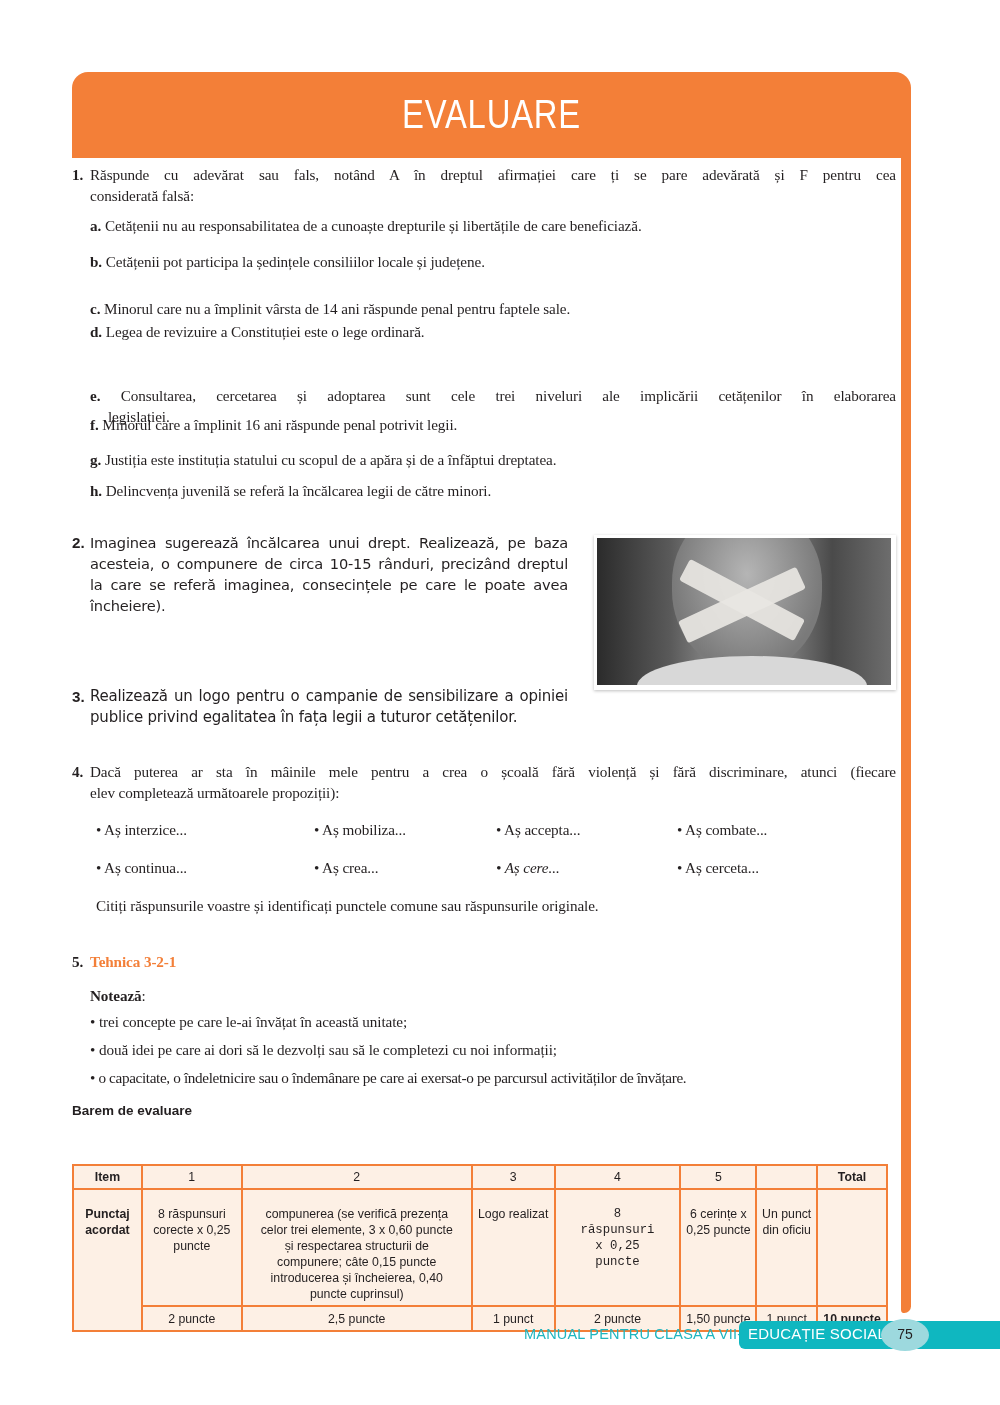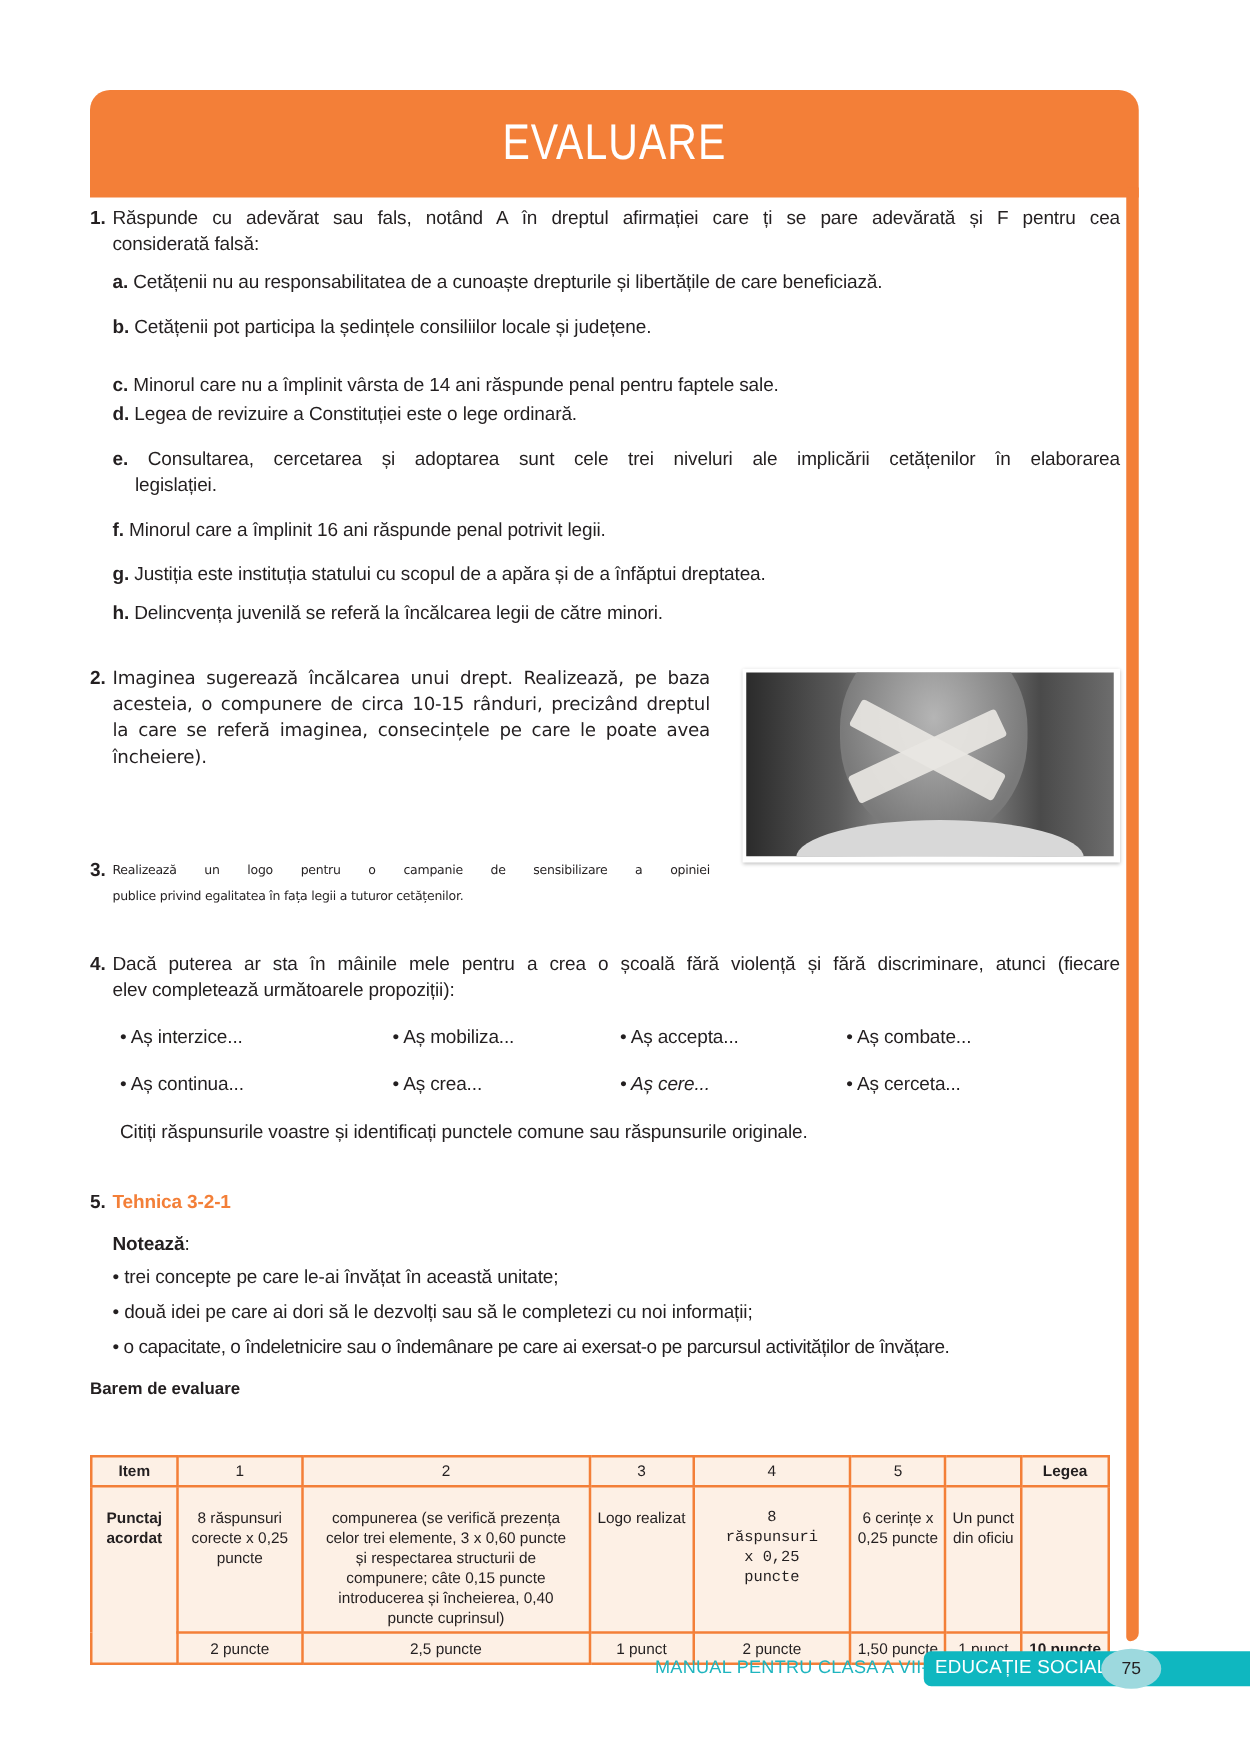--- a/index.html
+++ b/index.html
@@ -14,21 +14,21 @@
     position: absolute; left: 72px; top: 92px; width: 839px; text-align: center;
     color: #ffffff; font-family: "Liberation Sans", sans-serif; font-size: 40px;
     font-weight: normal; letter-spacing: 1px; transform: scaleX(0.82);
   }
   .side-bar {
     position: absolute; left: 901px; top: 150px; width: 10px; height: 1163px;
     background: #f37f38; border-radius: 0 0 8px 4px;
   }
 
   .content { position: absolute; left: 72px; top: 0; width: 826px; }
-  .txt { font-size: 15.2px; line-height: 21px; letter-spacing: -0.1px; }
+  .txt { font-size: 15.2px; line-height: 21px; letter-spacing: -0.1px; font-family: Liberation Serif, serif; }
 
   .q { position: absolute; left: 0; }
   .q-num { position: absolute; left: 0; font-weight: bold; font-size: 15.2px; }
   .q-body { position: absolute; left: 18px; text-align: justify; }
 
   .sub { position: absolute; left: 18px; width: 806px; }
   .sub-letter { font-weight: bold; }
 
   .photo {
     position: absolute; left: 594px; top: 535px; width: 302px; height: 155px;
@@ -124,21 +124,21 @@
   </div>
   <div class="sub txt" style="top:286px;margin-top:12px;">
     <span class="sub-letter">c.</span>
     <span>Minorul care nu a împlinit vârsta de 14 ani răspunde penal pentru faptele sale.</span>
   </div>
   <div class="sub txt" style="top:321px;">
     <span class="sub-letter">d.</span>
     <span>Legea de revizuire a Constituției este o lege ordinară.</span>
   </div>
   <div class="sub txt" style="top:357px;">
-    <div style="text-align:justify; text-align-last:justify; width:806px;">
+    <div style="text-align:justify; text-align-last:justify; width:806px;margin-top:28px;">
       <span class="sub-letter">e.</span>
       <span>Consultarea, cercetarea și adoptarea sunt cele trei niveluri ale implicării cetățenilor în elaborarea</span>
     </div>
     <div style="padding-left:18px;"><span>legislației.</span></div>
   </div>
   <div class="sub txt" style="top:414px;">
     <span class="sub-letter">f.</span>
     <span>Minorul care a împlinit 16 ani răspunde penal potrivit legii.</span>
   </div>
   <div class="sub txt" style="top:449px;">
@@ -155,21 +155,21 @@
     <div class="q-body" style="top:0; width:478px; font-family:'DejaVu Sans', sans-serif; font-size:14.6px; letter-spacing:-0.2px;">
       <div style="text-align:justify; text-align-last:justify;">Imaginea sugerează încălcarea unui drept. Realizează, pe baza</div>
       <div style="text-align:justify; text-align-last:justify;">acesteia, o compunere de circa 10-15 rânduri, precizând dreptul</div>
       <div style="text-align:justify; text-align-last:justify;">la care se referă imaginea, consecințele pe care le poate avea</div>
       <div>încheiere).</div>
     </div>
   </div>
 
   <div class="q" style="top:686px; width:500px; line-height:21px;">
     <span class="q-num" style="top:0;">3.</span>
-    <div class="q-body" style="top:0; width:478px; font-family:'DejaVu Sans', sans-serif; font-size:10px; letter-spacing:-0.2px;">
+    <div class="q-body" style="top:0; width:478px; font-family:'DejaVu Sans', sans-serif; font-size:15px; letter-spacing:-0.2px;">
       <div style="text-align:justify; text-align-last:justify;">Realizează un logo pentru o campanie de sensibilizare a opiniei</div>
       <div>publice privind egalitatea în fața legii a tuturor cetățenilor.</div>
     </div>
   </div>
 
   <div class="q txt" style="top:761px; width:826px;">
     <span class="q-num" style="top:0;">4.</span>
     <div class="q-body" style="top:0; width:806px; text-align:justify; text-align-last:justify;">
       <span>Dacă puterea ar sta în mâinile mele pentru a crea o școală fără violență și fără discriminare, atunci (fiecare</span>
     </div>
@@ -236,21 +236,21 @@
   </colgroup>
   <tbody>
       <tr class="row-head">
     <td class="hdr-bold">Item</td>
     <td>1</td>
     <td>2</td>
     <td>3</td>
     <td>4</td>
     <td>5</td>
     <td></td>
-    <td class="hdr-bold">Legea</td>
+    <td class="hdr-bold">Total</td>
   </tr>
   <tr class="row-desc">
     <td class="hdr-bold" rowspan="2">
       <div>Punctaj</div>
       <div>acordat</div>
     </td>
     <td style="padding-left:8px;padding-right:8px;">8 răspunsuri corecte x 0,25 puncte</td>
     <td style="padding-left:14px;padding-right:14px;">compunerea (se verifică prezența celor trei elemente, 3 x 0,60 puncte și respectarea structurii de compunere; câte 0,15 puncte introducerea și încheierea, 0,40 puncte cuprinsul)</td>
     <td>Logo realizat</td>
     <td style="padding-left:20px;padding-right:20px;font-family:Liberation Mono, monospace;">8 răspunsuri x 0,25 puncte</td>

